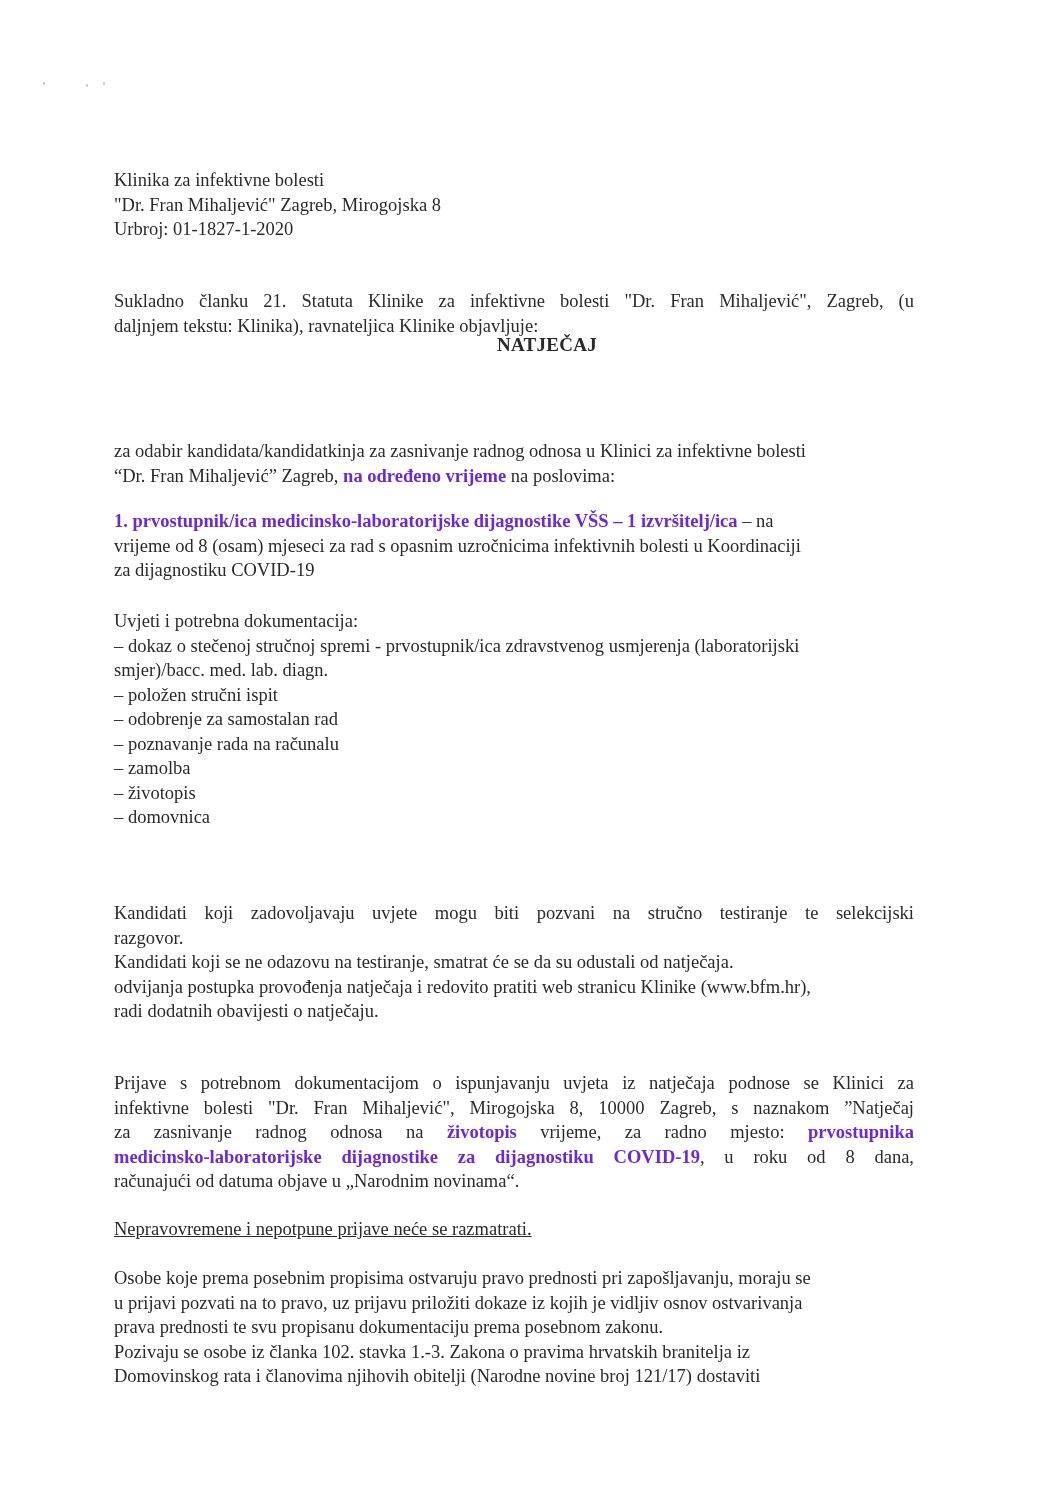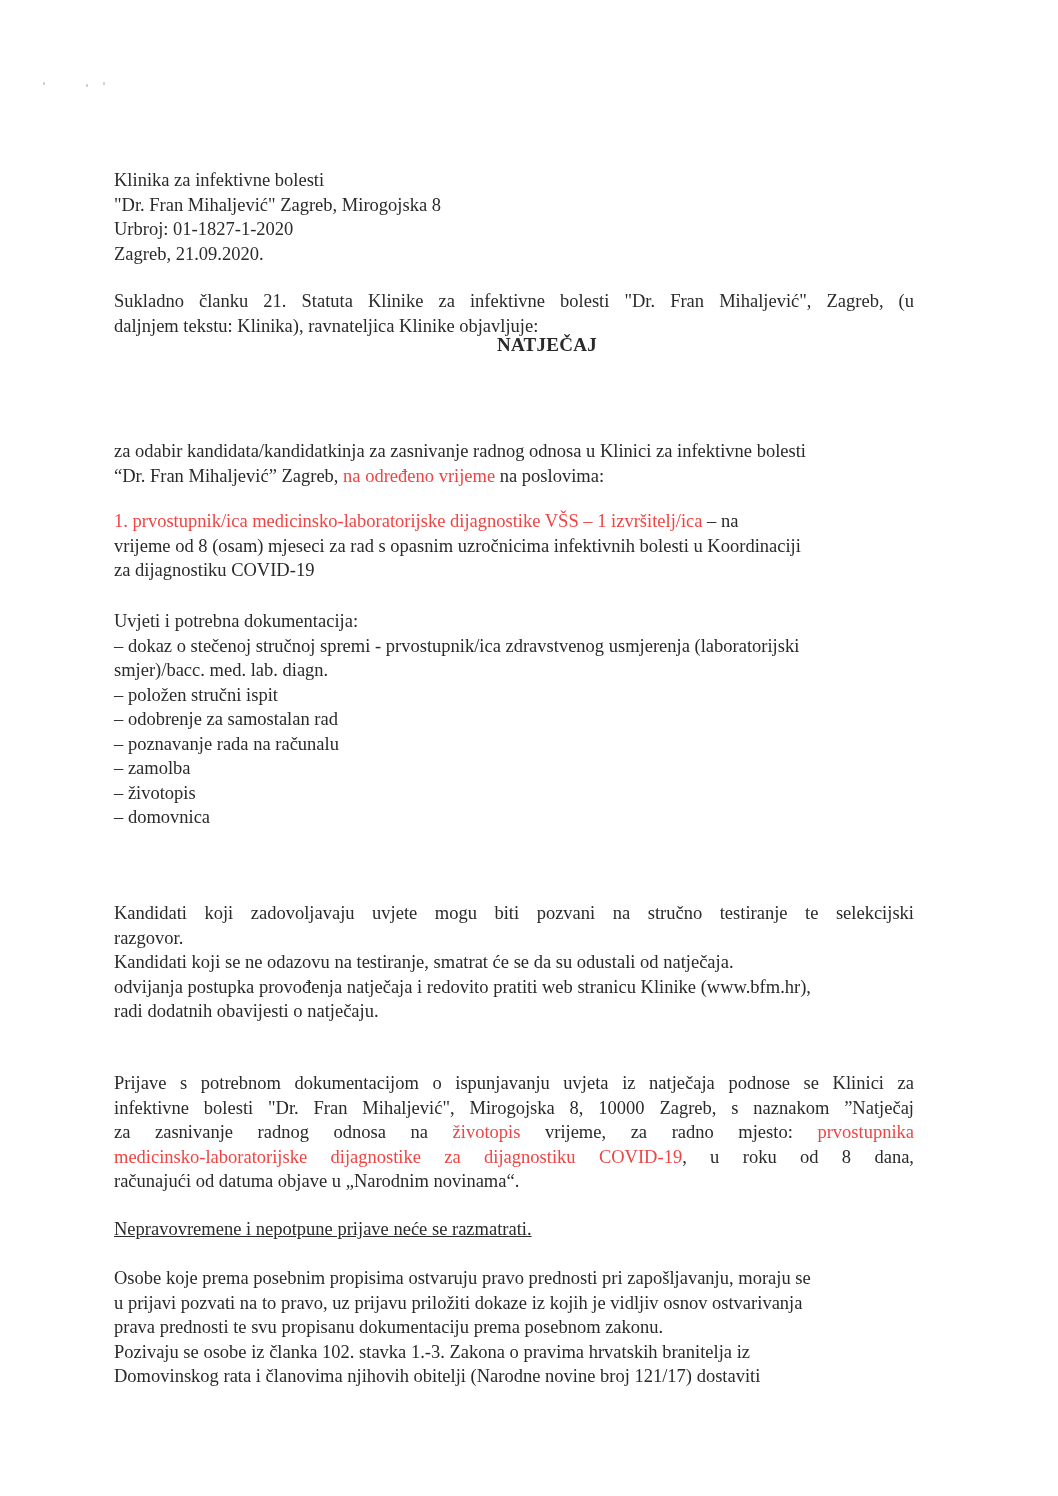--- a/index.html
+++ b/index.html
@@ -6,37 +6,36 @@
   body {
     width: 1058px; height: 1496px; position: relative; overflow: hidden;
     font-family: "Liberation Serif", "DejaVu Serif", serif;
     color: #2a2a2a; font-size: 18.5px;
   }
   .page { position: absolute; left: 0; top: 0; width: 1058px; height: 1260px; margin-top: 44px; }
   .block { position: absolute; left: 114px; width: 800px; line-height: 24.5px; }
   .line { white-space: nowrap; }
   .justify { text-align: justify; text-align-last: justify; white-space: normal; }
   .title { position: absolute; left: 0; width: 1058px; top: 290px; text-align: center; font-weight: bold; font-size: 19px; letter-spacing: 0.3px; padding-left: 18px; }
-  b { font-weight: normal; color: #ef4444; }
+  b { font-weight: bold; color: #6d28d9; }
   .speck { position: absolute; width: 2px; height: 3px; background: #c8c8c8; border-radius: 1px; }
 </style>
 </head>
 <body>
 
 <div class="page">
 
   <div class="speck" style="left:43px;top:38px;"></div>
   <div class="speck" style="left:86px;top:40px;"></div>
   <div class="speck" style="left:103px;top:38px;"></div>
 
   <div class="block" style="top:124px;">
     <div class="line">Klinika za infektivne bolesti</div>
     <div class="line">"Dr. Fran Mihaljević" Zagreb, Mirogojska 8</div>
     <div class="line">Urbroj: 01-1827-1-2020</div>
-    <div class="line">Zagreb, 21.09.2020.</div>
   </div>
 
   <div class="block" style="top:245px;">
     <div class="line justify">Sukladno članku 21. Statuta Klinike za infektivne bolesti "Dr. Fran Mihaljević", Zagreb, (u</div>
     <div class="line">daljnjem tekstu: Klinika), ravnateljica Klinike objavljuje:</div>
   </div>
 
   <div class="title">NATJEČAJ</div>
 
   <div class="block" style="top:395px;">

